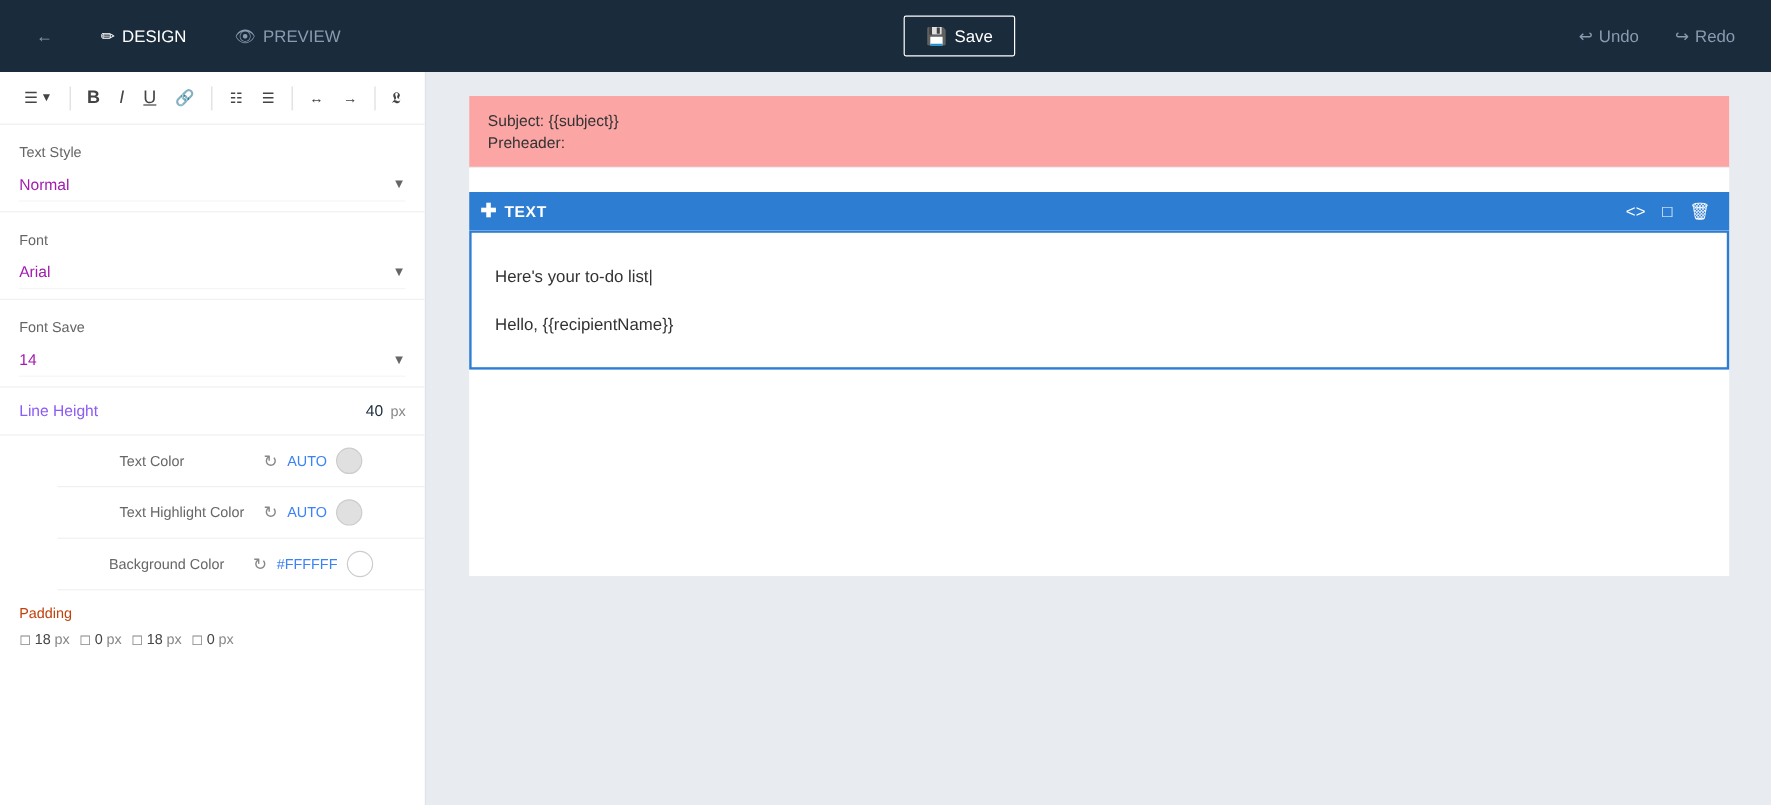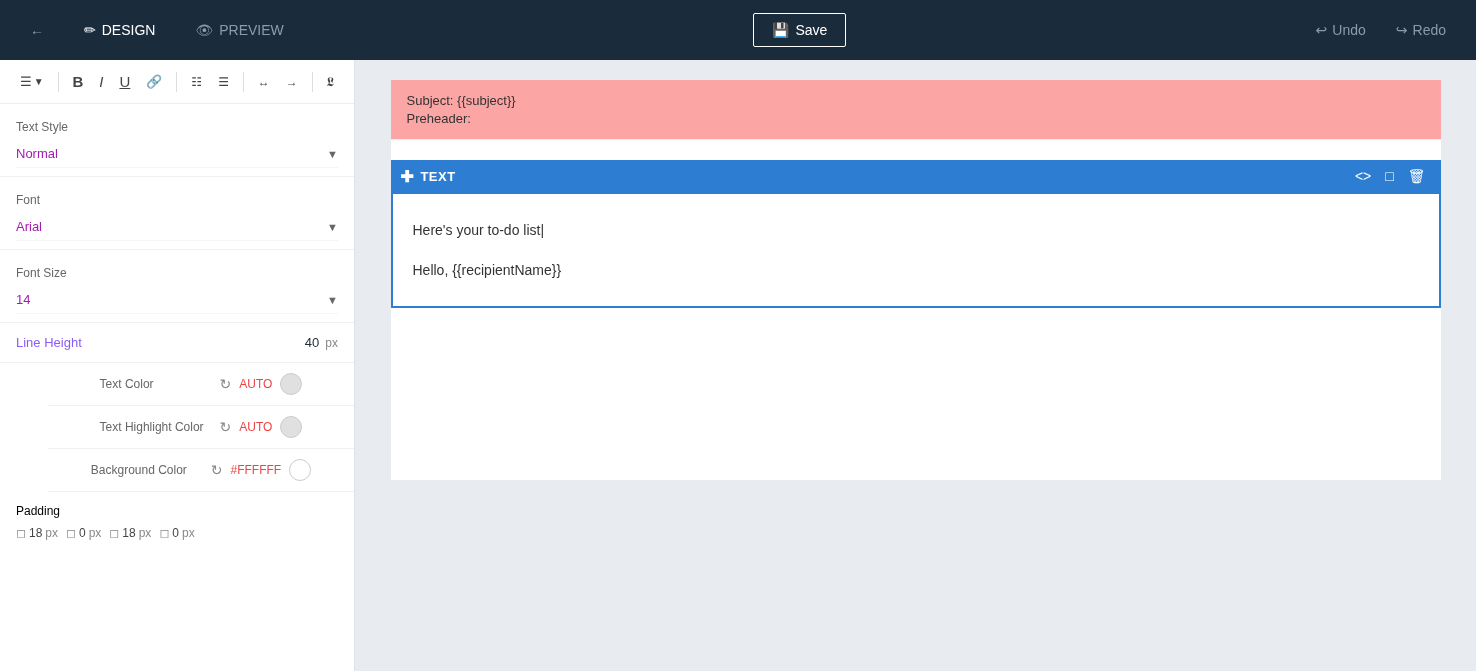--- a/index.html
+++ b/index.html
@@ -143,33 +143,33 @@
       justify-content: center;
       padding: 10px 16px;
       border-bottom: 1px solid #f0f0f0;
       margin-left: 48px;
     }
     .color-label { font-size: 12px; color: #666; min-width: 120px; }
     .color-right {
       display: flex; align-items: center; gap: 8px;
     }
     .color-reset-icon { color: #888; font-size: 14px; cursor: pointer; }
-    .color-text { font-size: 12px; color: #ef4444; }
+    .color-text { font-size: 12px; color: #3b82f6; }
     .color-swatch {
       width: 22px; height: 22px; border-radius: 50%;
       border: 1px solid #ccc;
     }
     .color-swatch.light { background: #e0e0e0; }
     .color-swatch.white { background: #fff; border: 1px solid #ccc; }
 
     
     .padding-section {
       padding: 12px 16px;
     }
-    .padding-label { font-size: 12px; color: #000000; margin-bottom: 8px; }
+    .padding-label { font-size: 12px; color: #c2410c; margin-bottom: 8px; }
     .padding-values {
       display: flex; align-items: center; gap: 8px; flex-wrap: nowrap;
     }
     .padding-item {
       display: flex; align-items: center; gap: 3px; font-size: 12px; color: #444;
     }
     .padding-icon { font-size: 12px; color: #888; }
     .padding-num { font-weight: 500; }
     .padding-unit { color: #888; }
 
@@ -298,21 +298,21 @@
 
     <div class="sidebar-section">
       <div class="section-label">Font</div>
       <div class="select-row">
         <span class="select-value">Arial</span>
         <span class="select-arrow">▼</span>
       </div>
     </div>
 
     <div class="sidebar-section">
-      <div class="section-label">Font Size</div>
+      <div class="section-label">Font Save</div>
       <div class="select-row">
         <span class="select-value">14</span>
         <span class="select-arrow">▼</span>
       </div>
     </div>
 
     <div class="line-height-row">
       <span class="line-height-label">Line Height</span>
       <div class="line-height-value-group">
         <span class="line-height-value">40</span>

